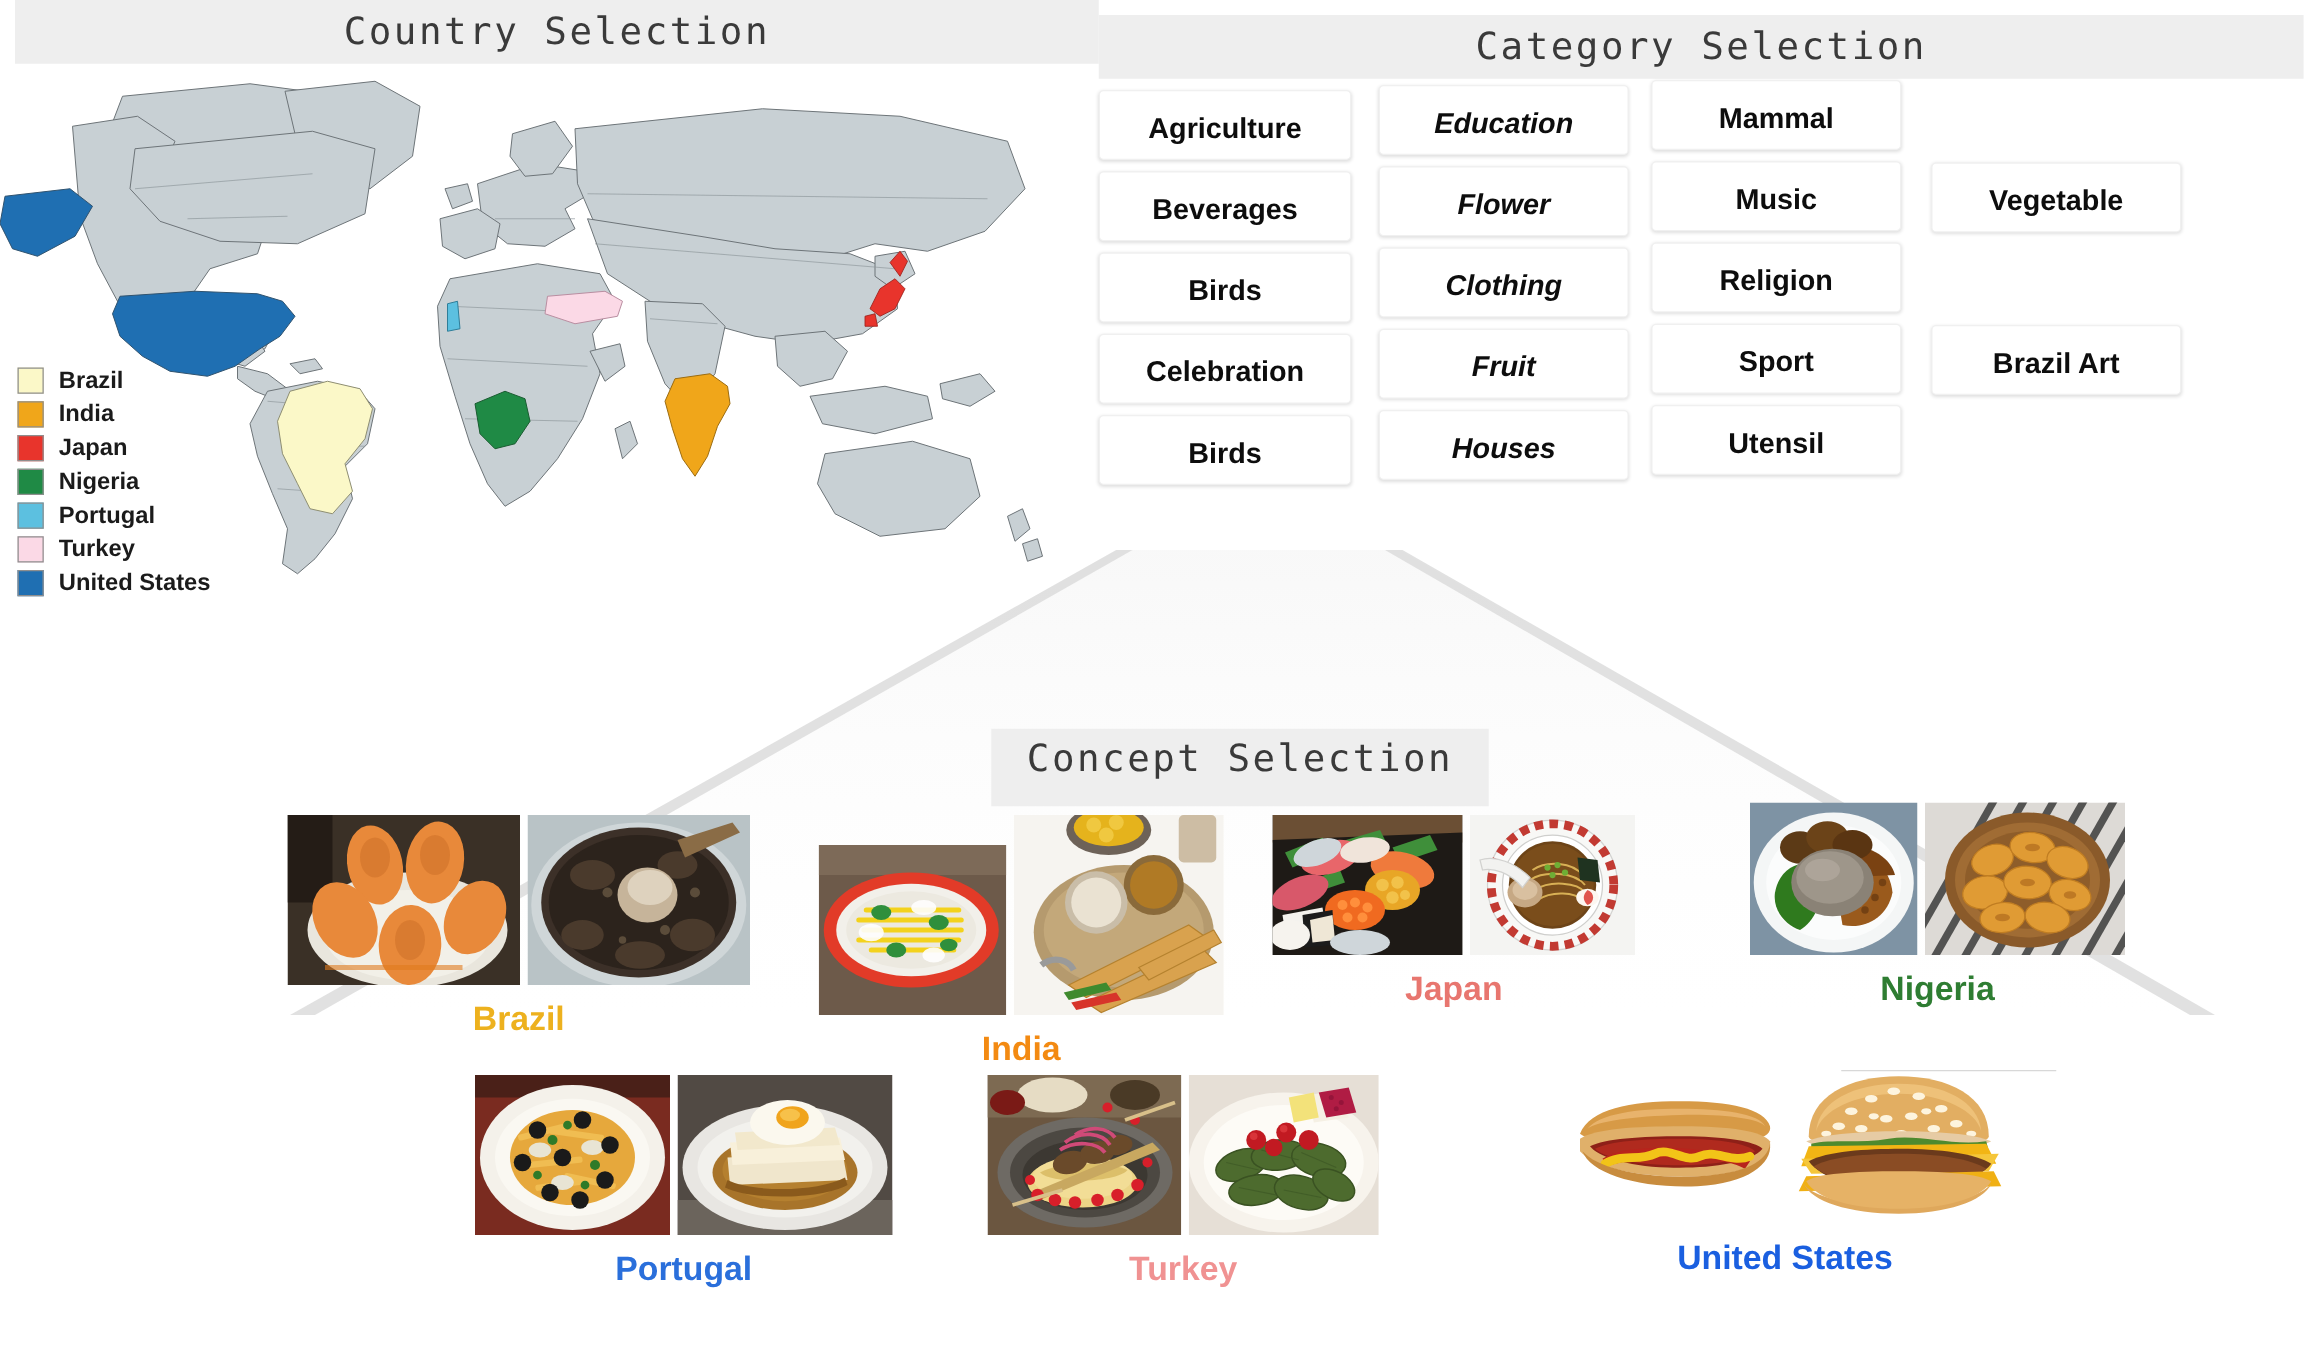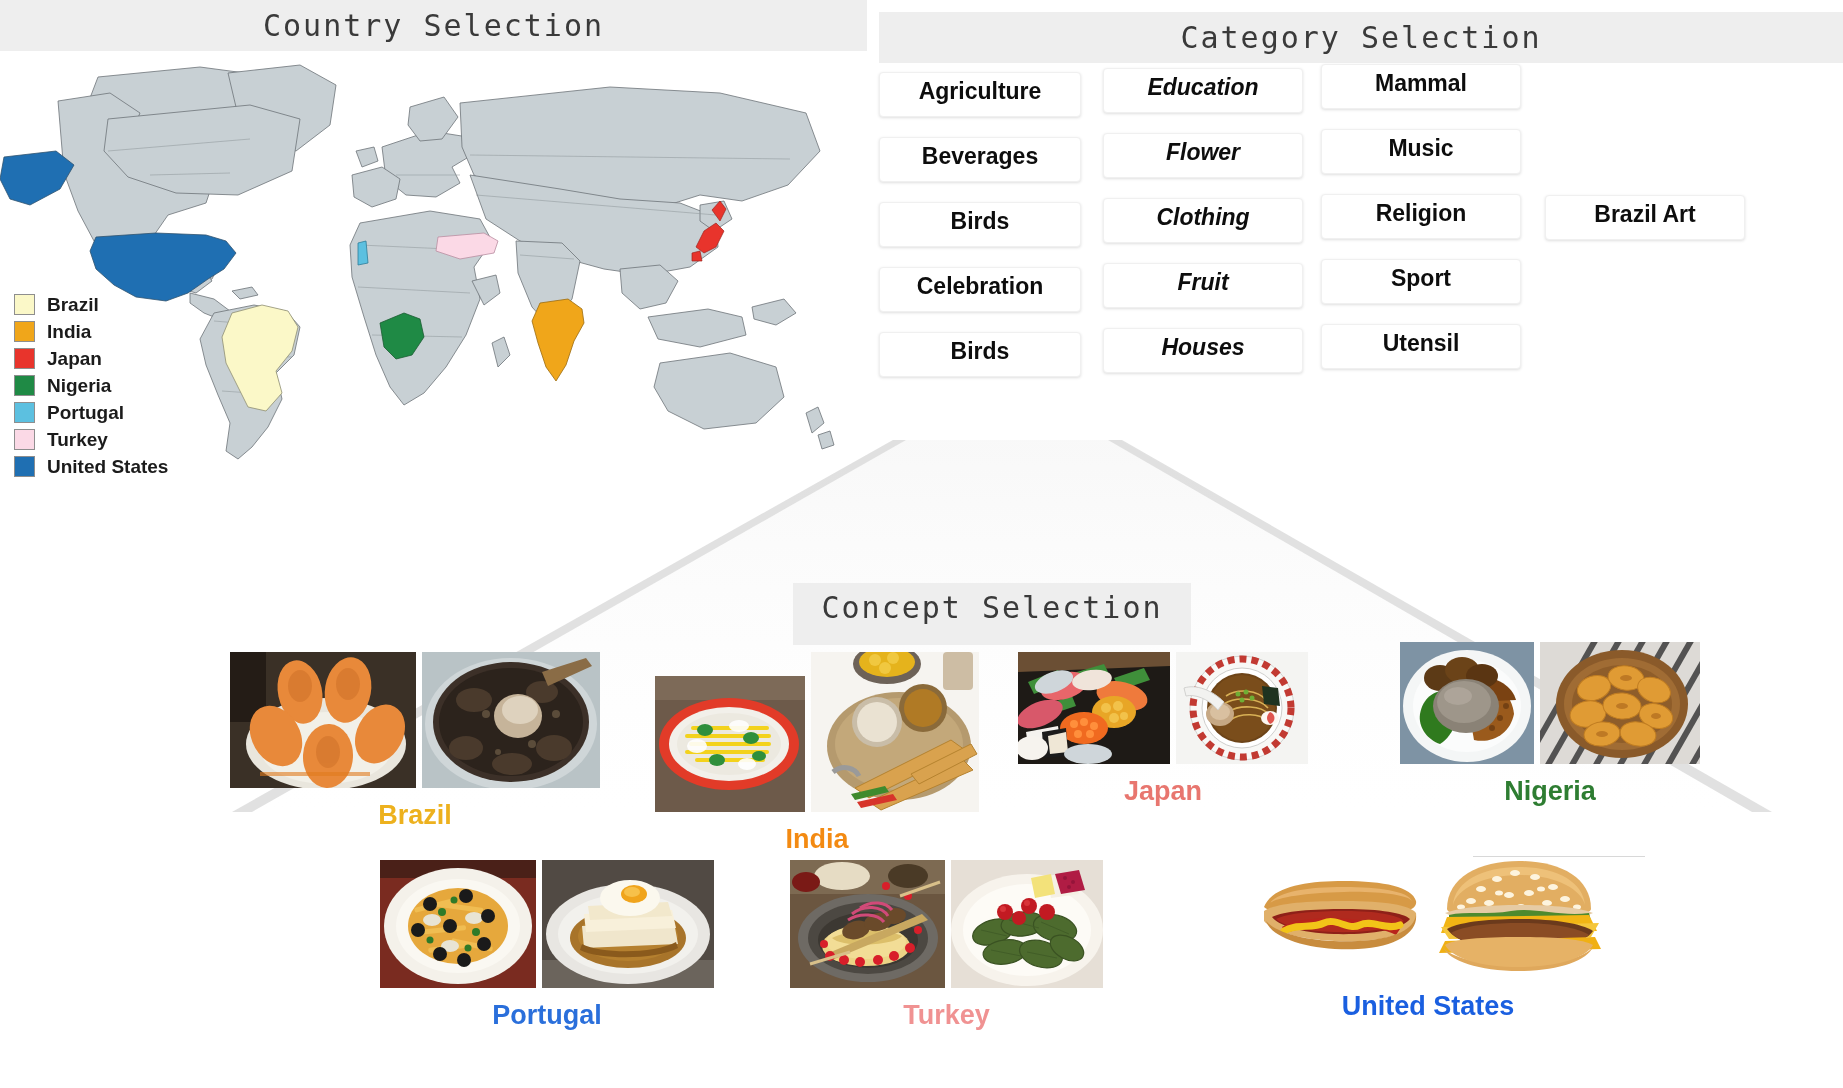--- a/index.html
+++ b/index.html
@@ -21,21 +21,21 @@
     background: #eeeeee;
     color: #3a3a3a;
     font-family: "DejaVu Sans Mono", "Liberation Mono", monospace;
     font-size: 30px;
     letter-spacing: 2px;
     text-align: center;
     line-height: 51px;
     height: 51px;
     white-space: nowrap;
   }
-  #country-header { left: 0px;   top: 0px; width: 867px; }
+  #country-header { left: 12px;   top: 0px; width: 867px; }
   #category-header{ left: 879px; top: 12px; width: 964px; }
 
   #concept-header {
     position: absolute;
     left: 793px;
     top: 583px;
     width: 398px;
     height: 62px;
     background: #eeeeee;
     color: #3a3a3a;
@@ -111,21 +111,21 @@
   }
   .cat-btn {
     background: #ffffff;
     border: 1px solid #f0f0f0;
     border-radius: 4px;
     box-shadow: 0 1px 3px rgba(0,0,0,0.13);
     font-size: 23px;
     font-weight: 700;
     color: #0d0d0d;
     white-space: nowrap;
-    padding: 5px 22px 11px 22px;
+    padding: 16px 22px 11px 22px;
     text-align: center;
     box-sizing: border-box;
   }
 
   
   #cat-col-0 .cat-btn { min-width: 202px; }
   #cat-col-1 .cat-btn { min-width: 200px; font-style: italic; }
   #cat-col-2 .cat-btn { min-width: 200px; }
   #cat-col-3 .cat-btn { min-width: 200px; }
 
@@ -370,20 +370,23 @@
     <div class="cat-cell">
       <div class="cat-btn">Sport</div>
       </div>
     <div class="cat-cell">
       <div class="cat-btn">Utensil</div>
       </div>
   </div>
 
   <div class="cat-col" id="cat-col-3">
     <div class="cat-cell empty"></div>
+    <div class="cat-cell">
+      <div class="cat-btn">Vegetable</div>
+      </div>
     <div class="cat-cell empty"></div>
     <div class="cat-cell">
       <div class="cat-btn">Brazil Art</div>
       </div>
     <div class="cat-cell empty"></div>
   </div>
 </div>
 
 <svg id="funnel" width="1843" height="1088">
   <defs>

